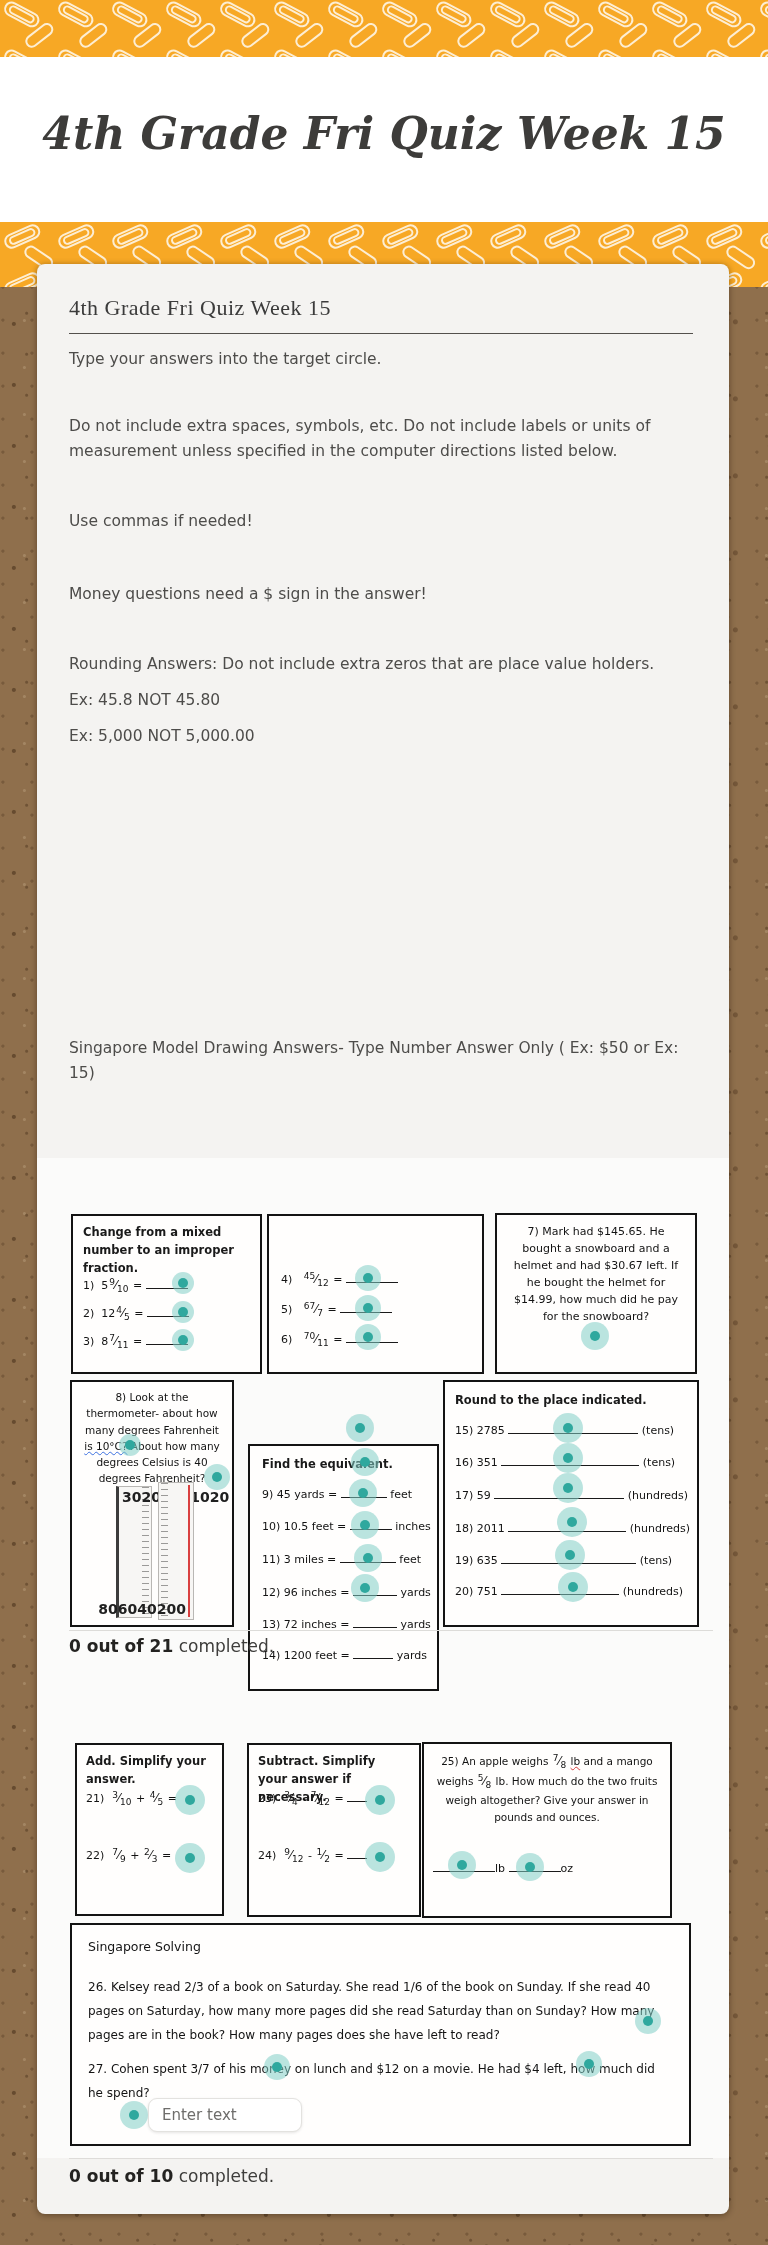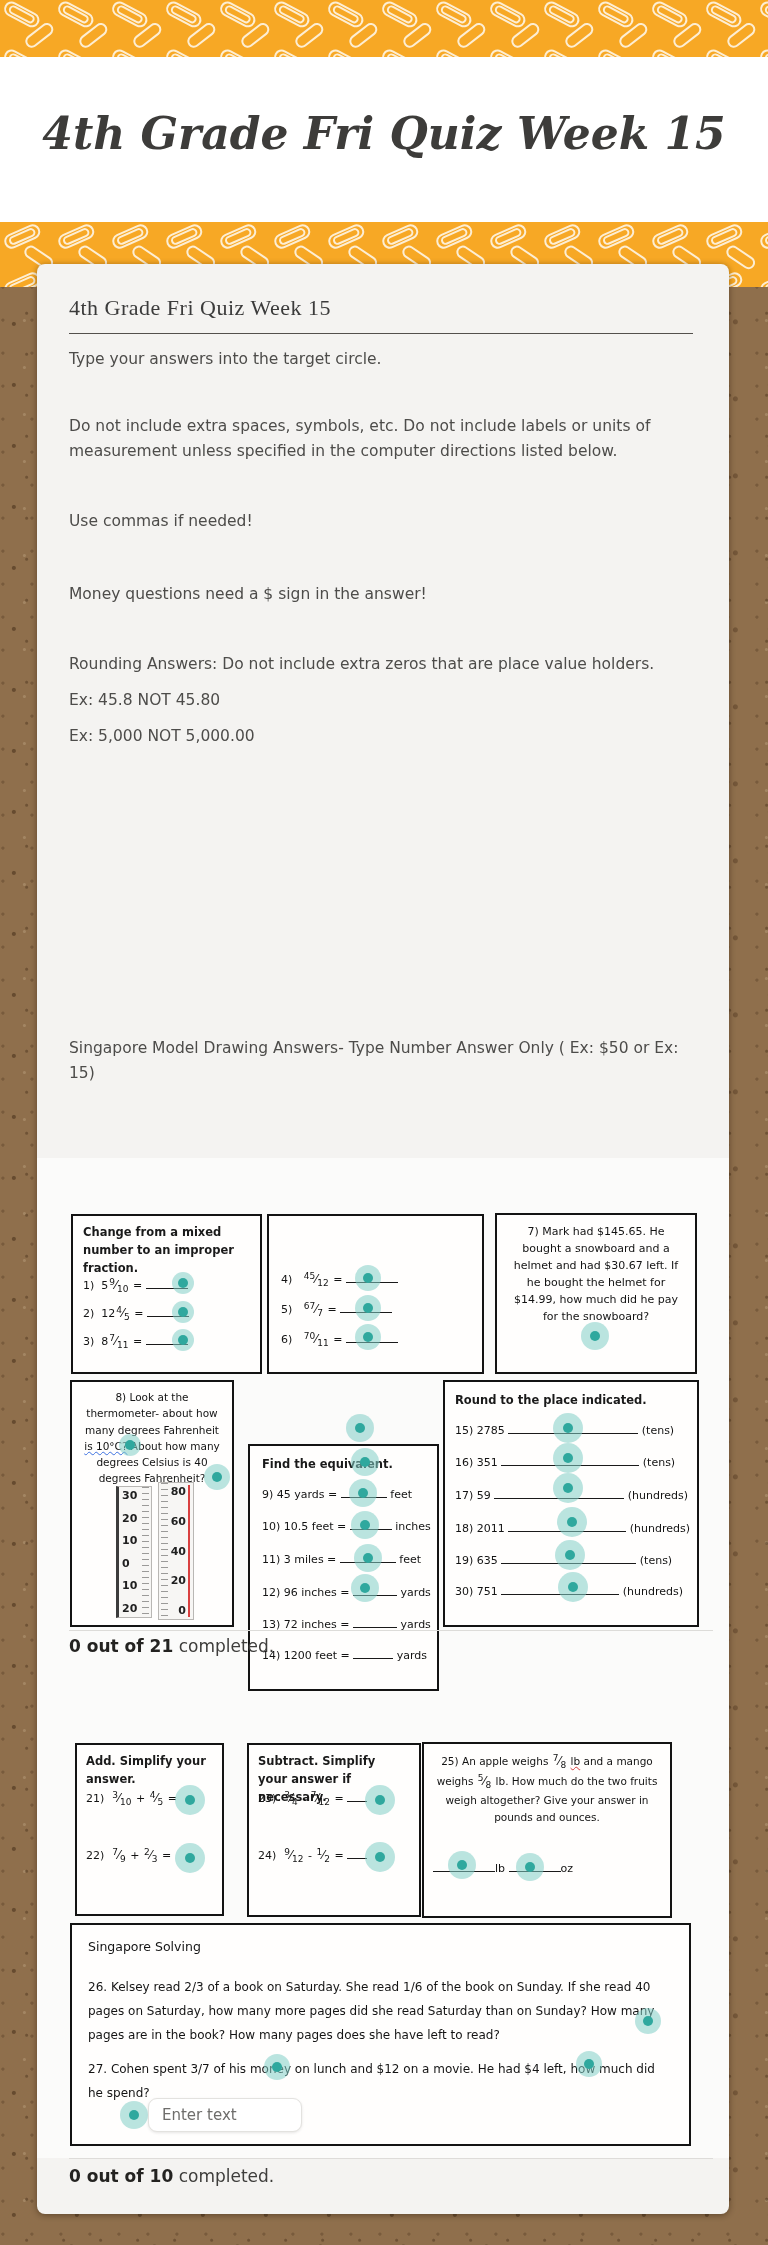--- a/index.html
+++ b/index.html
@@ -41,22 +41,22 @@
   .fr .fd{font-size:9px;position:relative;top:3px;}
   .target{position:absolute;z-index:7;width:26px;height:26px;border-radius:50%;
     background:rgba(130,205,198,.55);display:flex;align-items:center;justify-content:center;}
   .target::after{content:"";width:10px;height:10px;border-radius:50%;background:#2fa89e;}
   .sq-blue{text-decoration:underline;text-decoration-style:wavy;text-decoration-color:#3b6fe0;text-decoration-thickness:1px;}
   .sq-red{text-decoration:underline;text-decoration-style:wavy;text-decoration-color:#d43c3c;text-decoration-thickness:1px;}
   .thermo{position:absolute;left:44px;top:100px;width:78px;height:136px;}
   .tstrip{position:absolute;background:#f7f6f4;border:1px solid #b9b7b4;}
   .tstrip .ticks{position:absolute;top:0;bottom:0;width:7px;
     background:repeating-linear-gradient(to bottom,#9b9a98 0 1px,transparent 1px 6px);}
-  .tnums{position:absolute;top:2px;bottom:2px;display:flex;flex-direction:column;justify-content:space-between;
-    font-size:11px;font-weight:bold;color:#202020;}
+  .tnums{position:absolute;top:2px;bottom:2px;display:flex;justify-content:space-between;
+    font-size:14px;font-weight:bold;color:#202020;}
   .merc{position:absolute;right:3px;top:2px;bottom:2px;width:2px;background:#d94040;}
   .text-input{position:absolute;left:148px;top:2098px;width:126px;height:32px;z-index:7;
     border:1px solid #e3e2df;border-radius:9px;background:#ffffff;box-shadow:0 1px 3px rgba(0,0,0,.10);
     font-family:"DejaVu Sans",sans-serif;font-size:15px;color:#555;padding:0 13px;outline:none;}
   .text-input::placeholder{color:#6e6d6b;}
   .sing-p{position:absolute;font-size:12px;line-height:24px;color:#141414;}
 </style>
 </head>
 <body>
 
@@ -246,21 +246,21 @@
       <span>18) 2011</span>
       <span class="bl" style="width:118px"></span>
       <span>(hundreds)</span>
     </div>
     <div class="qrow" style="left:10px;top:172px">
       <span>19) 635</span>
       <span class="bl" style="width:135px"></span>
       <span>(tens)</span>
     </div>
     <div class="qrow" style="left:10px;top:203px">
-      <span>30) 751</span>
+      <span>20) 751</span>
       <span class="bl" style="width:118px"></span>
       <span>(hundreds)</span>
     </div>
   </div>
 
   <div class="divider" style="left:69px;top:1630px;width:644px"></div>
   <div class="progress" style="left:69px;top:1636px"><b>0 out of 21</b><span> completed.</span></div>
 
   <div class="qbox" style="left:75px;top:1743px;width:145px;height:169px">
     <div class="qtitle" style="left:9px;top:8px;width:125px">Add. Simplify your answer.</div>

